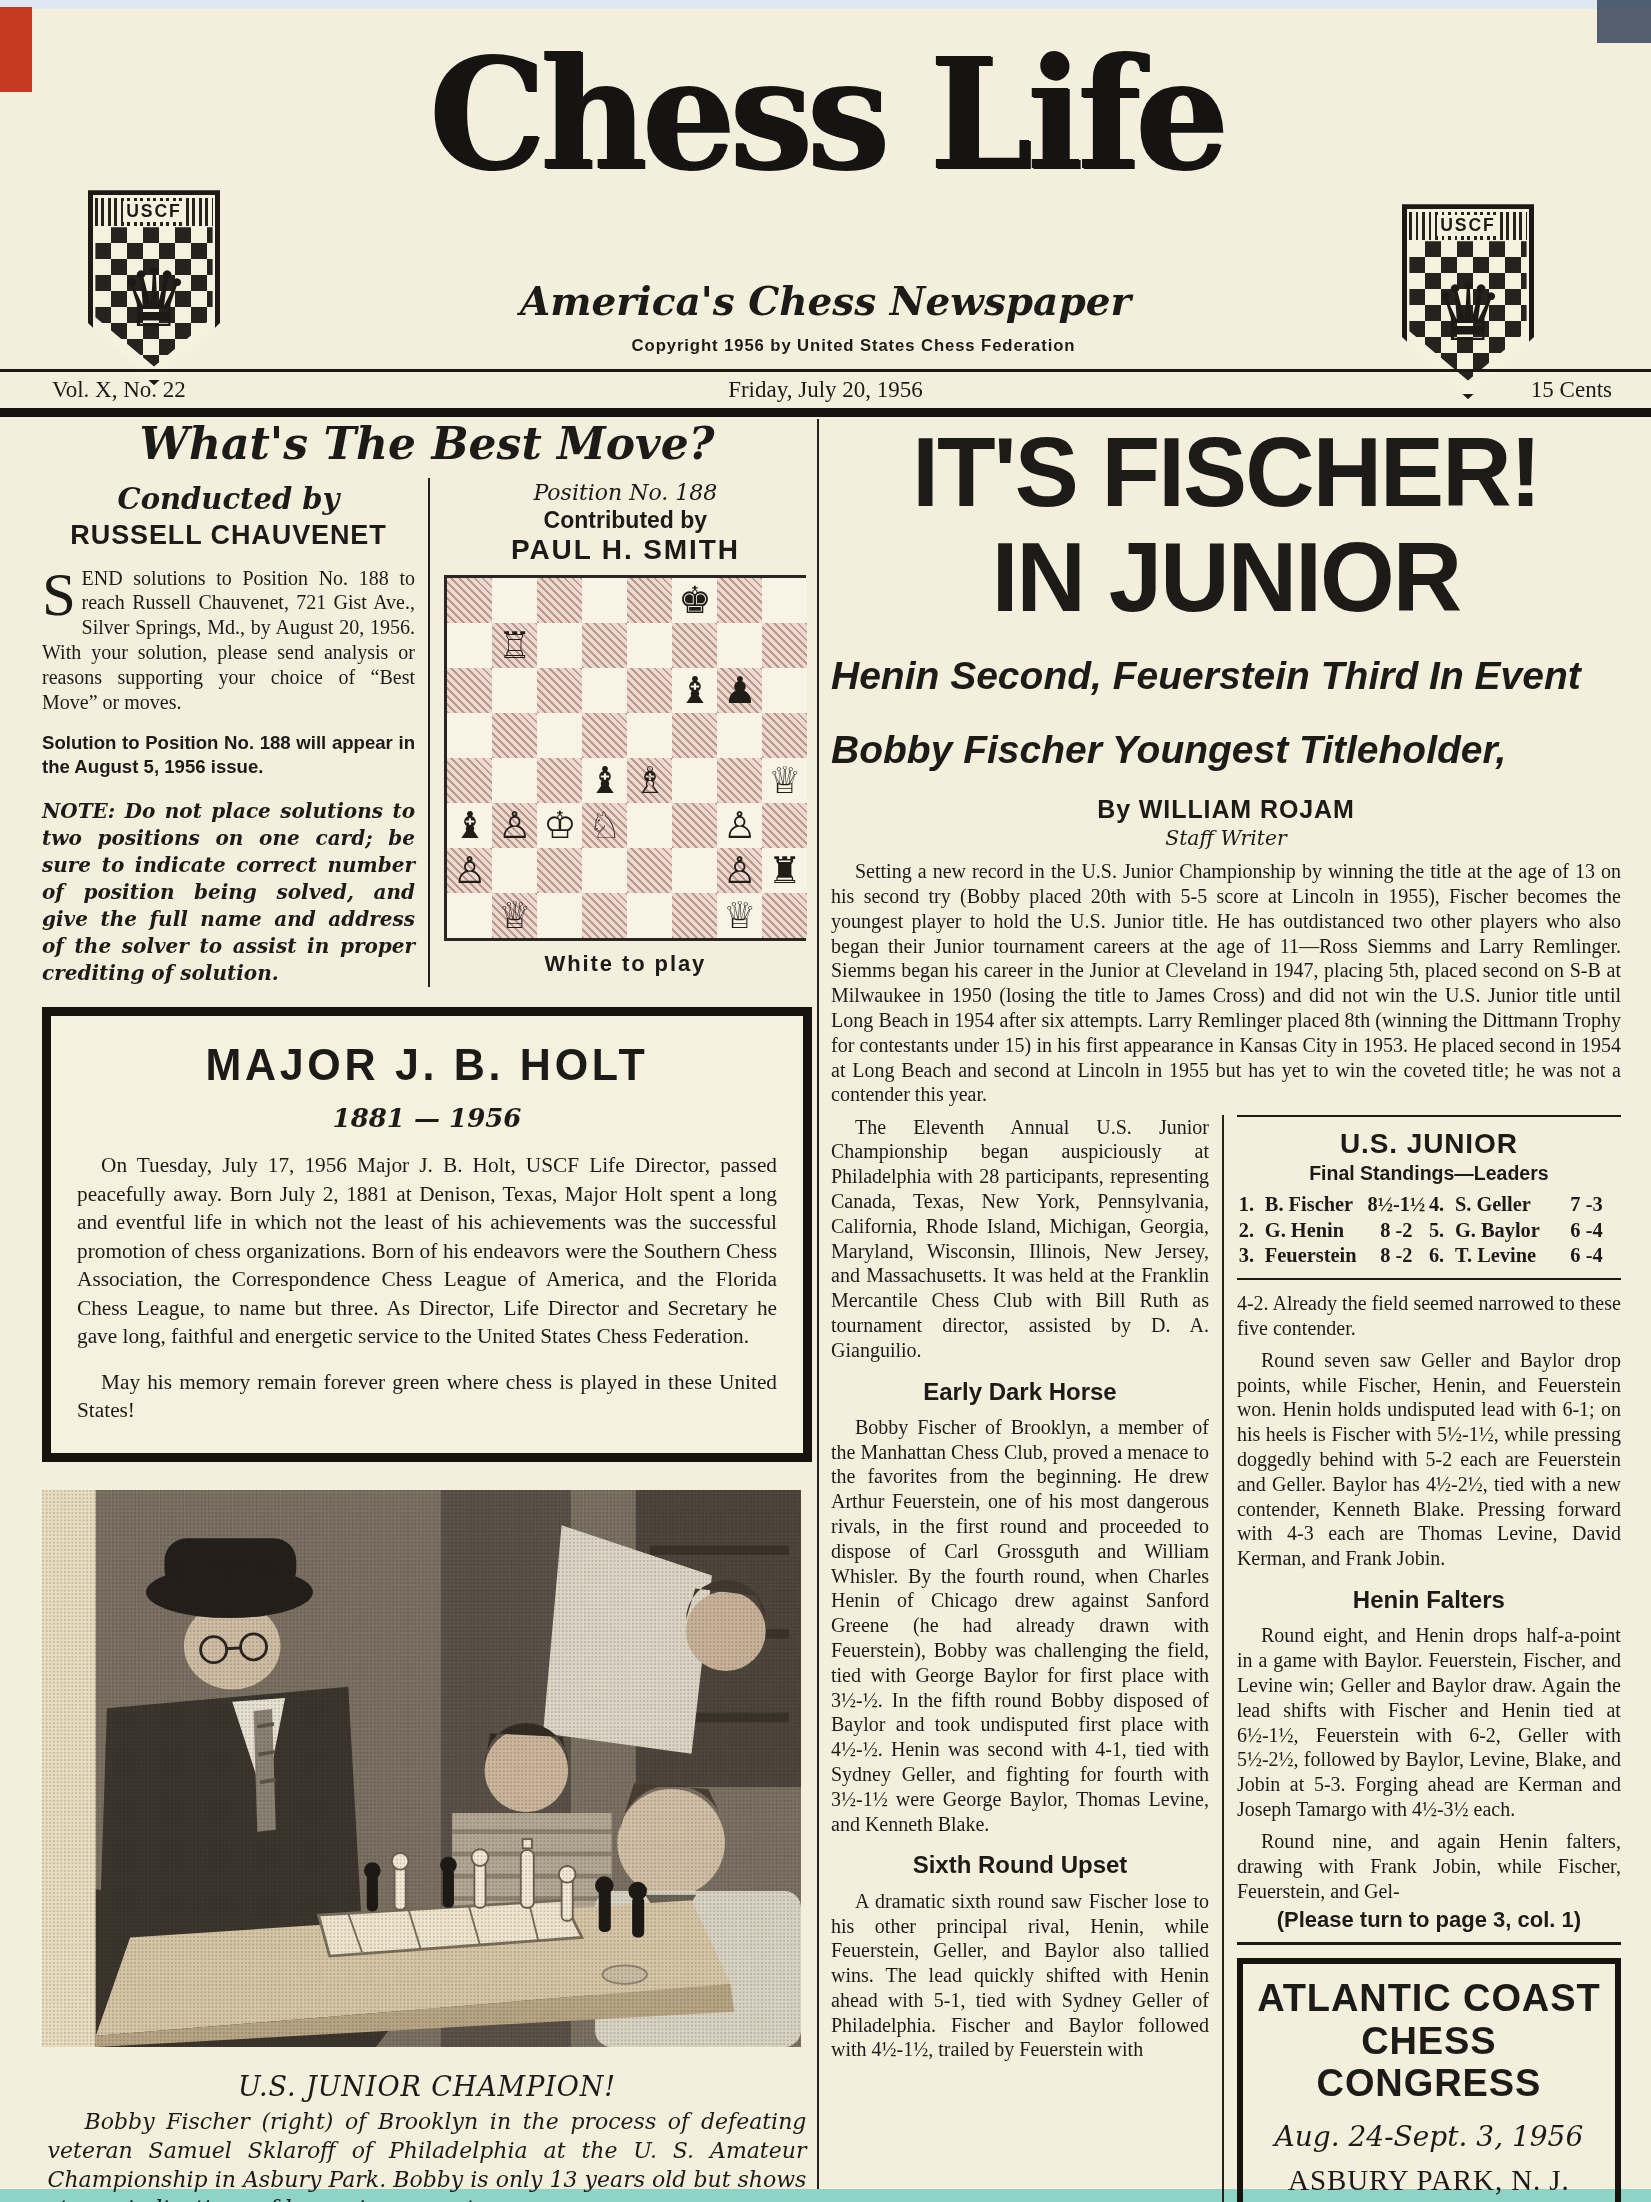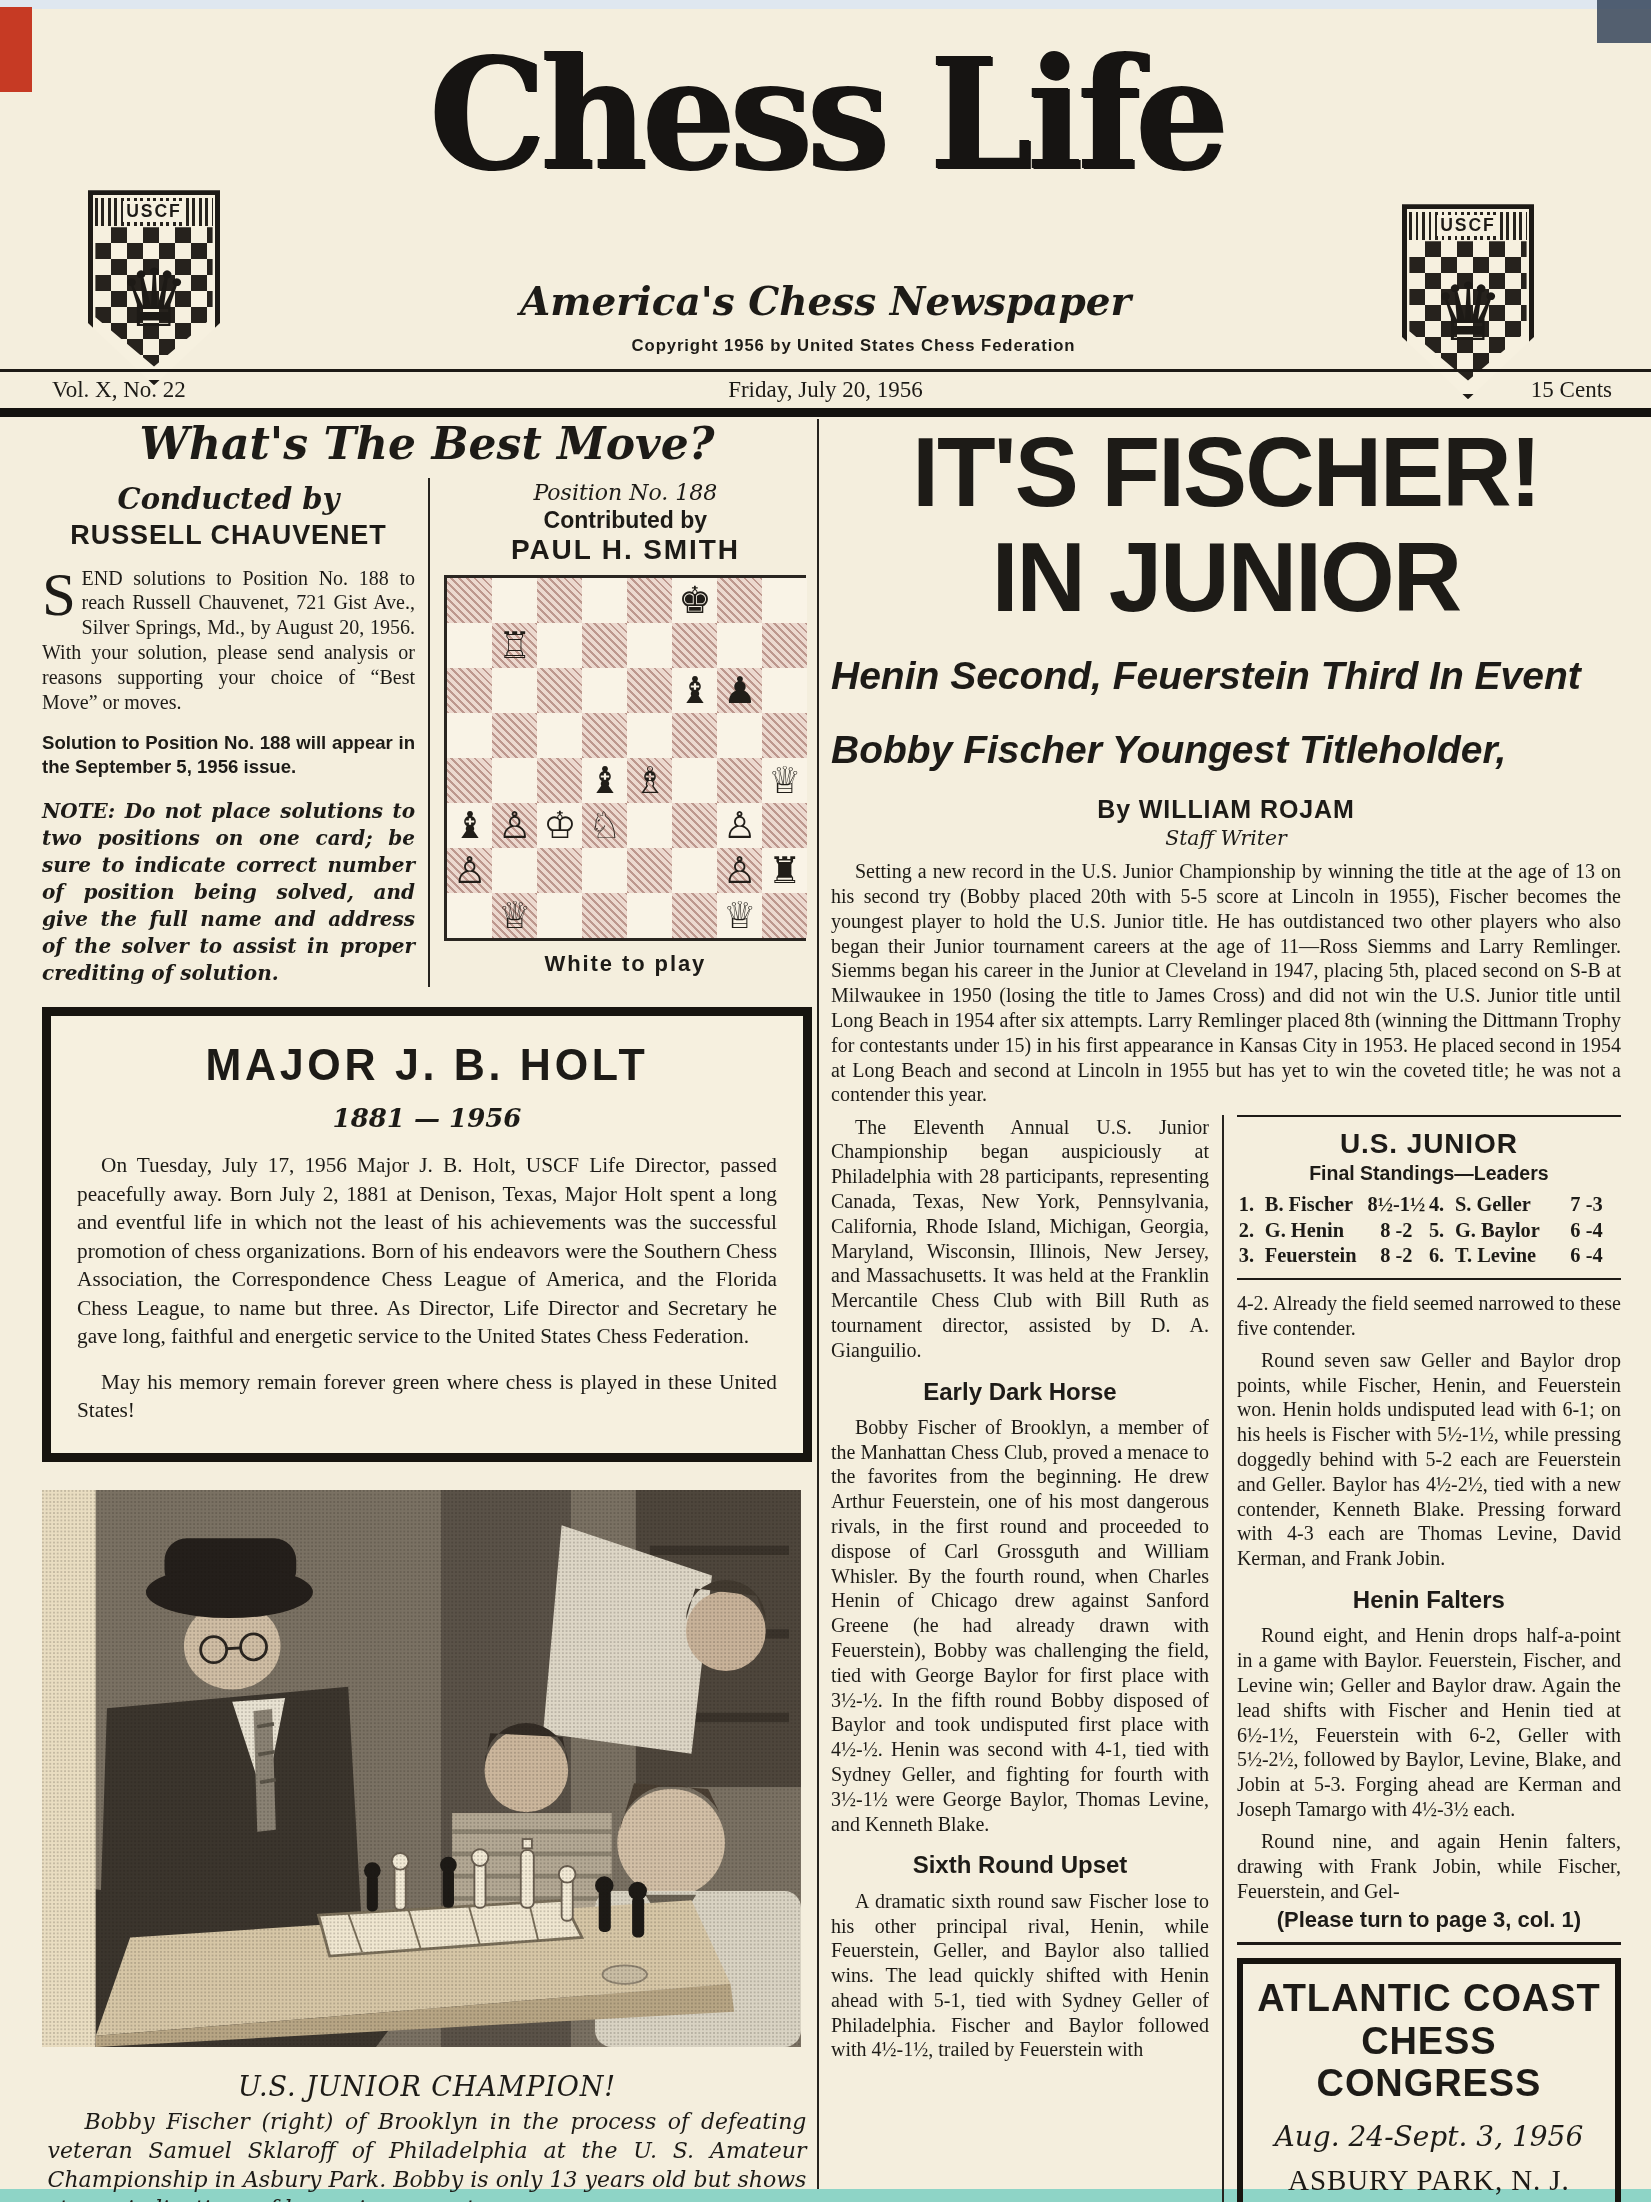--- a/index.html
+++ b/index.html
@@ -168,21 +168,21 @@
 
   <div id="left-col">
 
     <div class="bm-heading">What's The Best Move?</div>
 
     <div class="bm-grid">
       <div class="bm-left">
         <div class="bm-conducted">Conducted by</div>
         <div class="bm-conductor">RUSSELL CHAUVENET</div>
         <p class="para"><span class="dropcap">S</span><span>END solutions to Position No. 188 to reach Russell Chauvenet, 721 Gist Ave., Silver Springs, Md., by August 20, 1956. With your solution, please send analysis or reasons supporting your choice of “Best Move” or moves.</span></p>
-        <p class="bm-solution">Solution to Position No. 188 will appear in the September 5, 1956 issue.</p>
+        <p class="bm-solution">Solution to Position No. 188 will appear in the August 5, 1956 issue.</p>
         <p class="bm-note">NOTE: Do not place solutions to two positions on one card; be sure to indicate correct number of position being solved, and give the full name and address of the solver to assist in proper crediting of solution.</p>
       </div>
       <div class="bm-div"></div>
       <div class="bm-right">
         <div class="pos-no">Position No. 188</div>
         <div class="pos-contrib">Contributed by</div>
         <div class="pos-name">PAUL H. SMITH</div>
         <div id="chess-board">
             <div class="sq dark"></div>
             <div class="sq light"></div>

